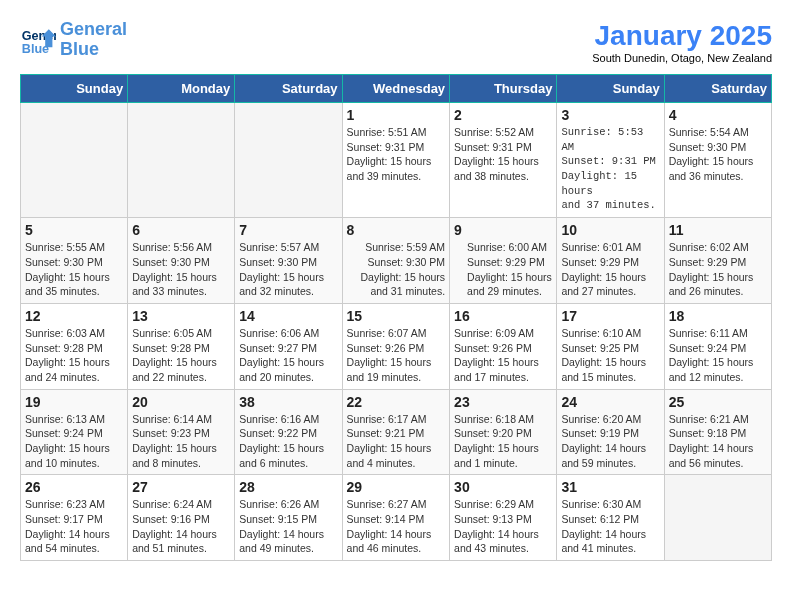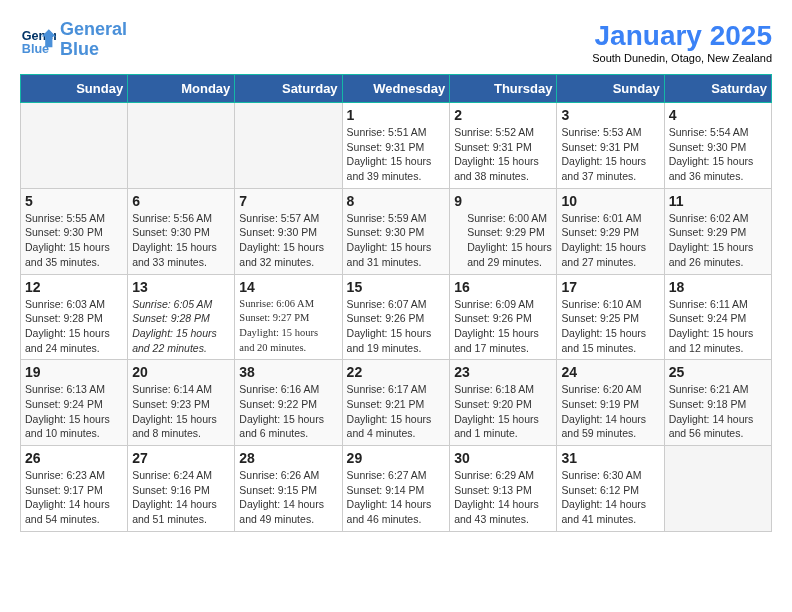--- a/index.html
+++ b/index.html
@@ -138,21 +138,21 @@
         </td>
         <td>
           <div class="day-number">2</div>
           <div class="day-info" style="white-space: pre-line;">Sunrise: 5:52 AM
 Sunset: 9:31 PM
 Daylight: 15 hours
 and 38 minutes.</div>
         </td>
         <td>
           <div class="day-number">3</div>
-          <div class="day-info" style="white-space: pre-line;">Sunrise: 5:53 AM
+          <div class="day-info" style="white-space: pre-line; font-family: Liberation Mono, monospace;">Sunrise: 5:53 AM
 Sunset: 9:31 PM
 Daylight: 15 hours
 and 37 minutes.</div>
         </td>
         <td>
           <div class="day-number">4</div>
           <div class="day-info" style="white-space: pre-line;">Sunrise: 5:54 AM
 Sunset: 9:30 PM
 Daylight: 15 hours
 and 36 minutes.</div>
@@ -175,21 +175,21 @@
         </td>
         <td>
           <div class="day-number">7</div>
           <div class="day-info" style="white-space: pre-line;">Sunrise: 5:57 AM
 Sunset: 9:30 PM
 Daylight: 15 hours
 and 32 minutes.</div>
         </td>
         <td>
           <div class="day-number">8</div>
-          <div class="day-info" style="white-space: pre-line;">Sunrise: 5:59 AM
+          <div class="day-info" style="white-space: pre-line; text-align: right;">Sunrise: 5:59 AM
 Sunset: 9:30 PM
 Daylight: 15 hours
 and 31 minutes.</div>
         </td>
         <td>
           <div class="day-number">9</div>
           <div class="day-info" style="white-space: pre-line; margin-left: 13px;">Sunrise: 6:00 AM
 Sunset: 9:29 PM
 Daylight: 15 hours
 and 29 minutes.</div>
@@ -212,28 +212,28 @@
       <tr>
         <td>
           <div class="day-number">12</div>
           <div class="day-info" style="white-space: pre-line;">Sunrise: 6:03 AM
 Sunset: 9:28 PM
 Daylight: 15 hours
 and 24 minutes.</div>
         </td>
         <td>
           <div class="day-number">13</div>
-          <div class="day-info" style="white-space: pre-line; font-style: italic;">Sunrise: 6:05 AM
+          <div class="day-info" style="white-space: pre-line;">Sunrise: 6:05 AM
 Sunset: 9:28 PM
 Daylight: 15 hours
 and 22 minutes.</div>
         </td>
         <td>
           <div class="day-number">14</div>
-          <div class="day-info" style="white-space: pre-line; font-family: Liberation Serif, serif;">Sunrise: 6:06 AM
+          <div class="day-info" style="white-space: pre-line;">Sunrise: 6:06 AM
 Sunset: 9:27 PM
 Daylight: 15 hours
 and 20 minutes.</div>
         </td>
         <td>
           <div class="day-number">15</div>
           <div class="day-info" style="white-space: pre-line;">Sunrise: 6:07 AM
 Sunset: 9:26 PM
 Daylight: 15 hours
 and 19 minutes.</div>

